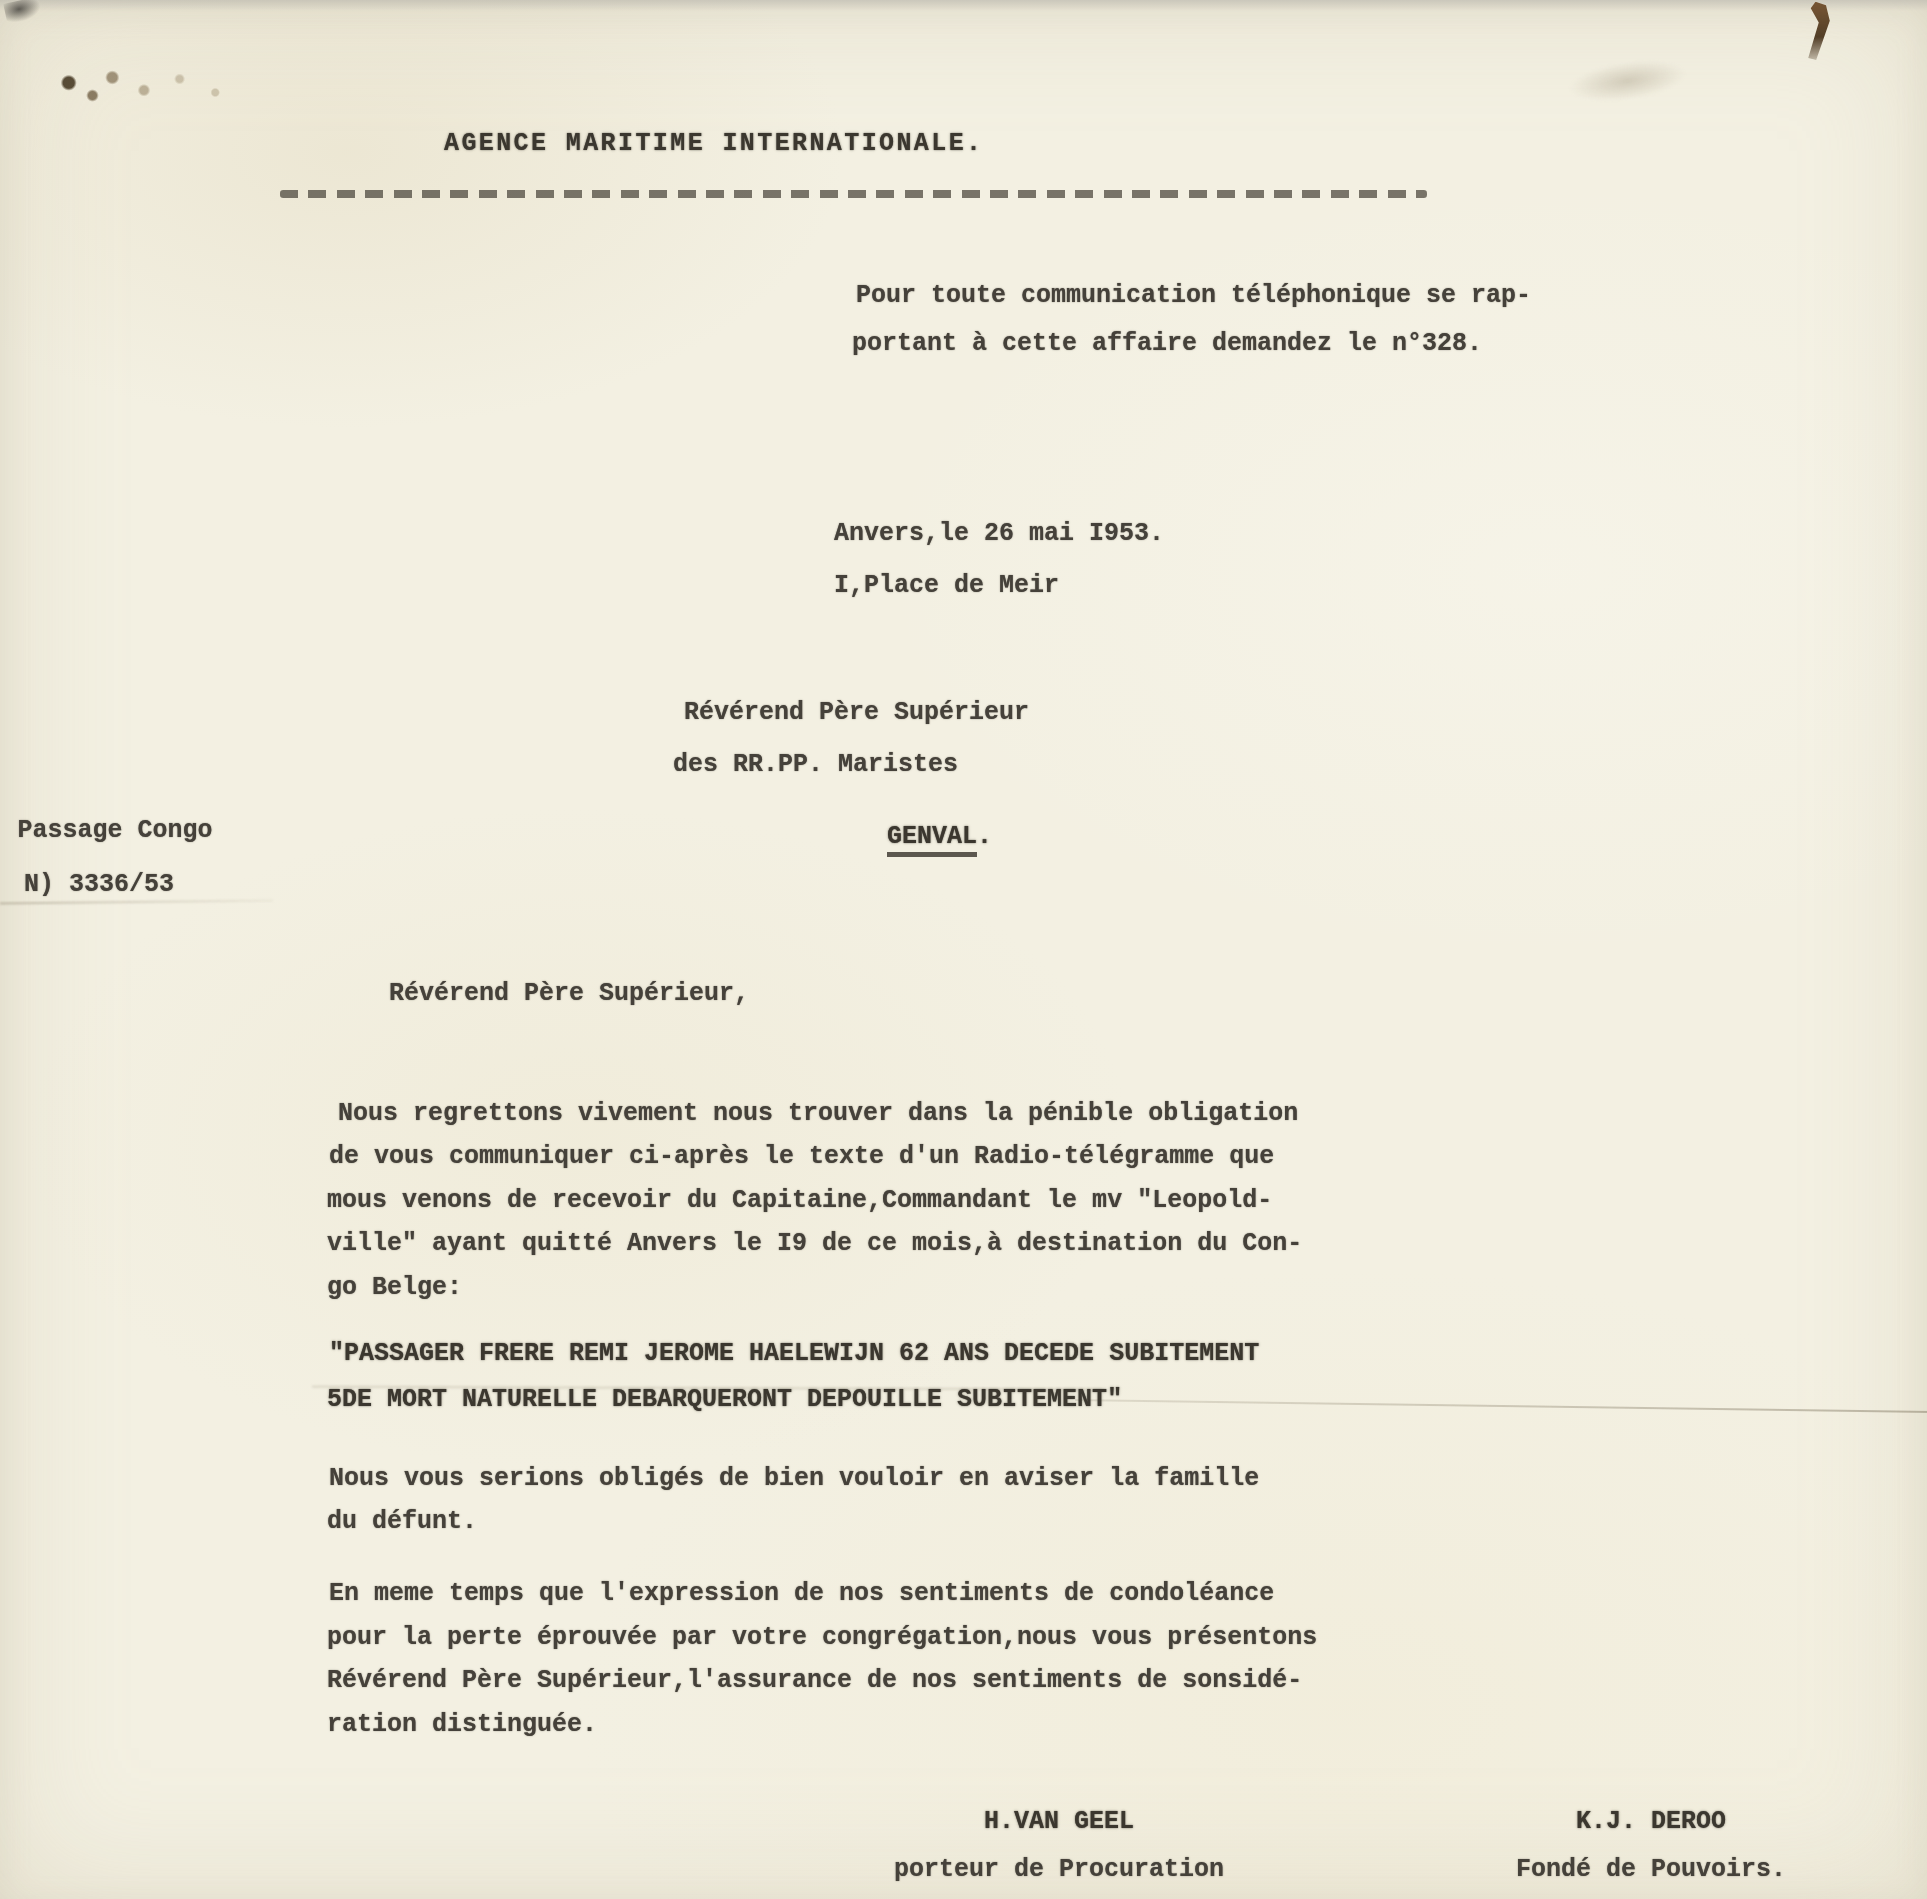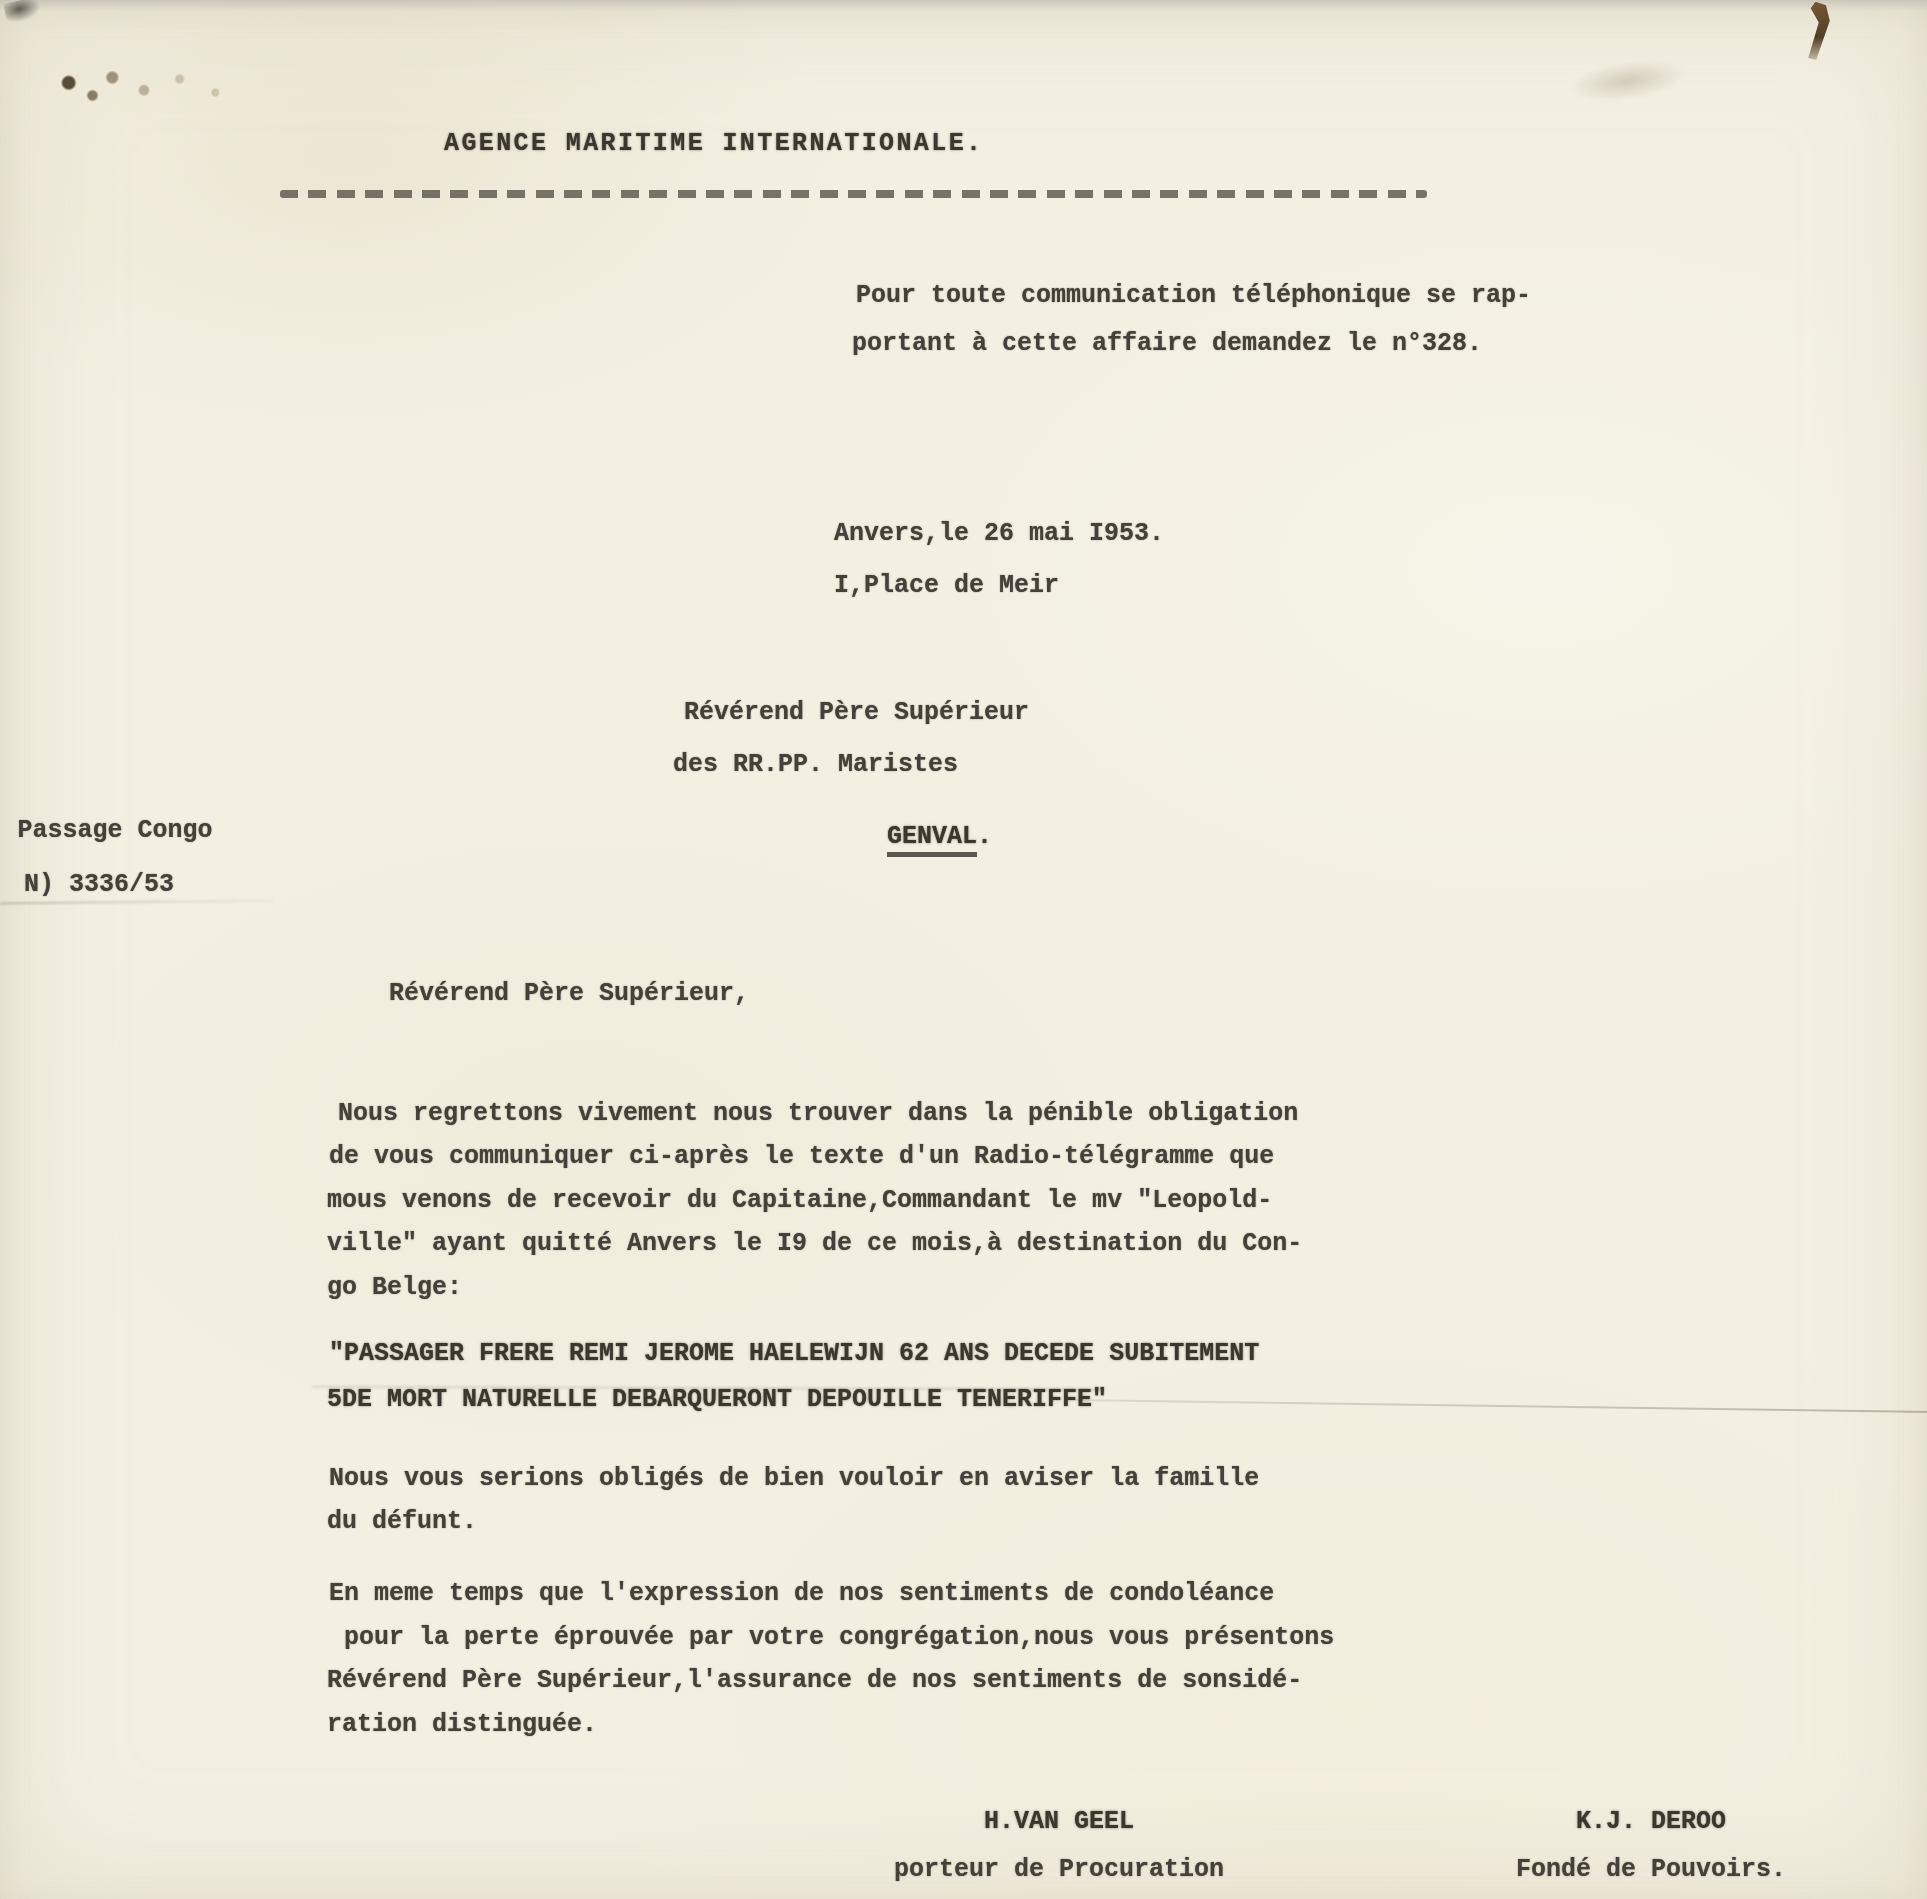--- a/index.html
+++ b/index.html
@@ -139,31 +139,31 @@
 <div>
   <div class="tline" style="left:338px; top:1092px;">Nous regrettons vivement nous trouver dans la pénible obligation</div>
   <div class="tline" style="left:329px; top:1135px;">de vous communiquer ci-après le texte d'un Radio-télégramme que</div>
   <div class="tline" style="left:327px; top:1179px;">mous venons de recevoir du Capitaine,Commandant le mv "Leopold-</div>
   <div class="tline" style="left:327px; top:1222px;">ville" ayant quitté Anvers le I9 de ce mois,à destination du Con-</div>
   <div class="tline" style="left:327px; top:1266px;">go Belge:</div>
 </div>
 
 <div>
   <div class="tline dark" style="left:329px; top:1332px;">"PASSAGER FRERE REMI JEROME HAELEWIJN 62 ANS DECEDE SUBITEMENT</div>
-  <div class="tline dark" style="left:327px; top:1378px;">5DE MORT NATURELLE DEBARQUERONT DEPOUILLE TENERIFFE"</div>
+  <div class="tline dark" style="left:327px; top:1378px;">5DE MORT NATURELLE DEBARQUERONT DEPOUILLE SUBITEMENT"</div>
 </div>
 
 <div>
   <div class="tline" style="left:329px; top:1457px;">Nous vous serions obligés de bien vouloir en aviser la famille</div>
   <div class="tline" style="left:327px; top:1500px;">du défunt.</div>
 </div>
 
 <div>
   <div class="tline" style="left:329px; top:1572px;">En meme temps que l'expression de nos sentiments de condoléance</div>
-  <div class="tline" style="left:344px; top:1616px;">pour la perte éprouvée par votre congrégation,nous vous présentons</div>
+  <div class="tline" style="left:327px; top:1616px;">pour la perte éprouvée par votre congrégation,nous vous présentons</div>
   <div class="tline" style="left:327px; top:1659px;">Révérend Père Supérieur,l'assurance de nos sentiments de sonsidé-</div>
   <div class="tline" style="left:327px; top:1703px;">ration distinguée.</div>
 </div>
 
 <div class="sig-block" style="left:751px; top:1800px; width:616px;">
   <div class="tline dark" style="position:static;">H.VAN GEEL</div>
   <div class="tline" style="position:static; margin-top:4.7px;">porteur de Procuration</div>
 </div>
 
 <div class="sig-block" style="left:1422px; top:1800px; width:458px;">

